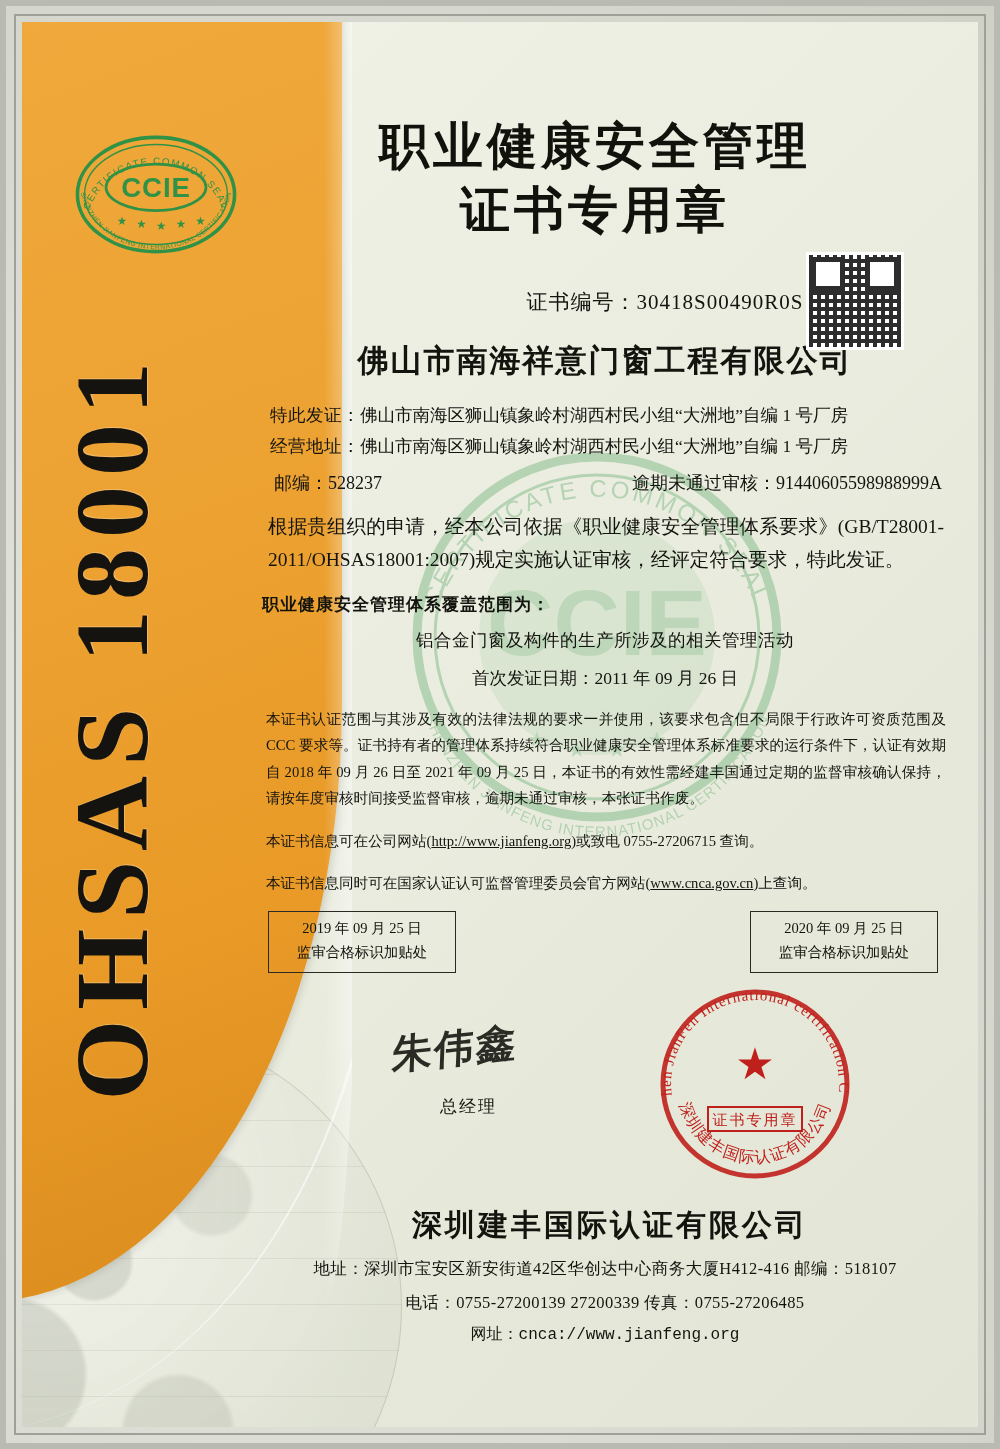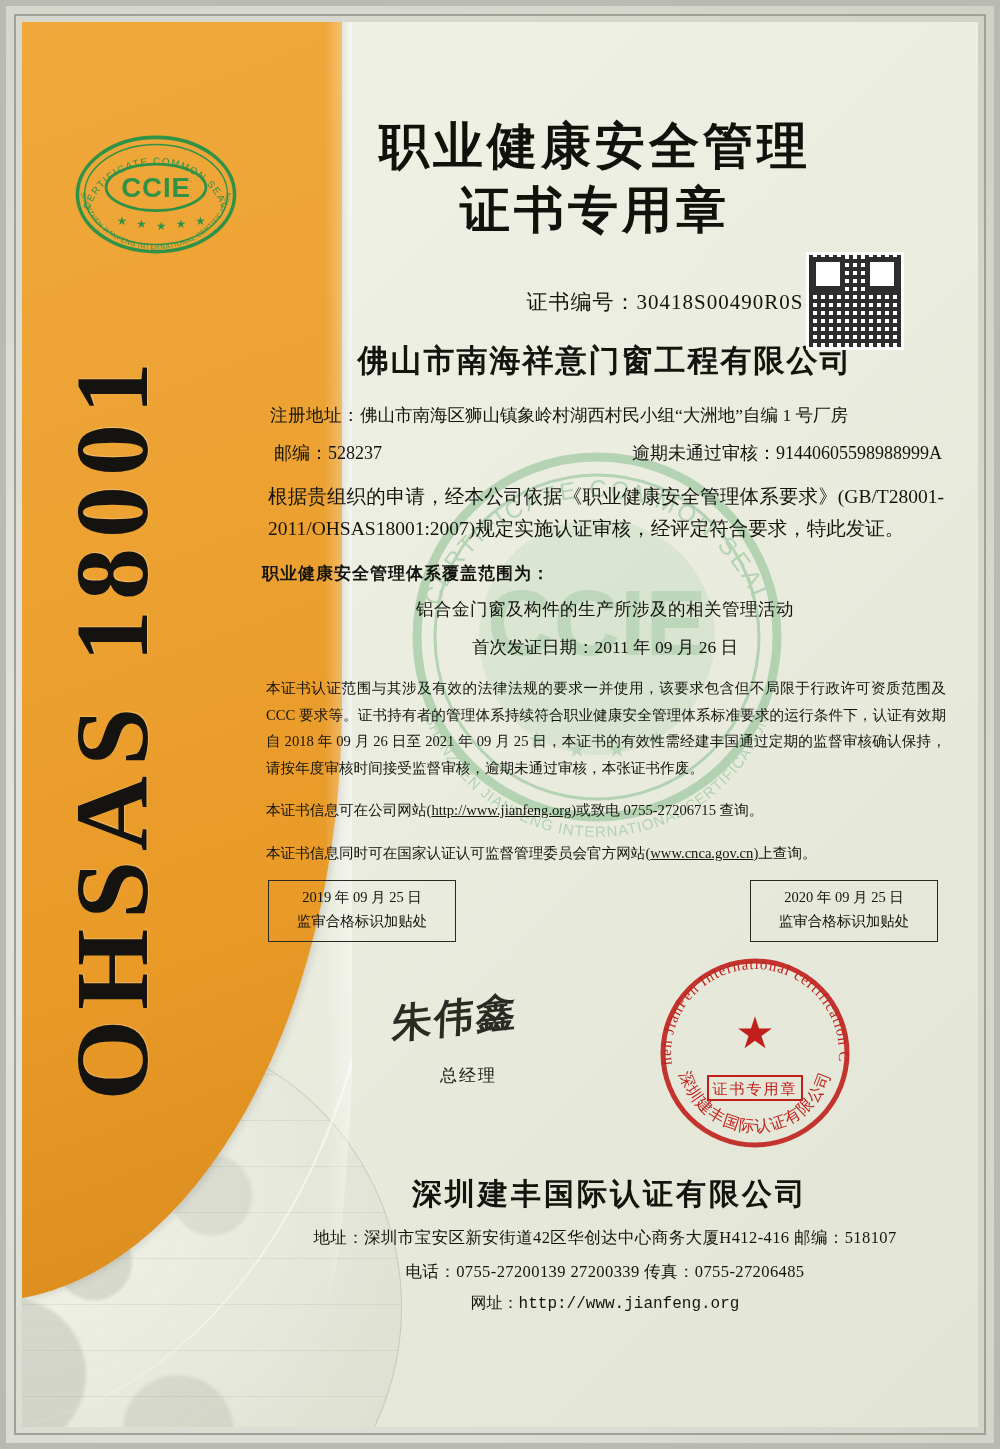--- a/index.html
+++ b/index.html
@@ -300,21 +300,24 @@
       </div>
 
       <div class="certno">
         <span>证书编号：</span><span class="val">30418S00490R0S</span>
       </div>
 
       <div class="company">佛山市南海祥意门窗工程有限公司</div>
 
       <div class="addr-block">
         <div class="addr-row">
-          <span class="lbl">注册地址：</span><span>佛山市南海区狮山镇象岭村湖西村民小组“大洲地”自编 1 号厂房</span>
+          <span class="lbl">特此发证：</span><span>佛山市南海区狮山镇象岭村湖西村民小组“大洲地”自编 1 号厂房</span>
+        </div>
+        <div class="addr-row">
+          <span class="lbl">经营地址：</span><span>佛山市南海区狮山镇象岭村湖西村民小组“大洲地”自编 1 号厂房</span>
         </div>
       </div>
 
       <div class="meta-row">
         <div>
           <span>邮编：</span><span>528237</span>
         </div>
         <div>
           <span>逾期未通过审核：</span><span>91440605598988999A</span>
         </div>
@@ -371,18 +374,18 @@
             <rect x="58" y="128" width="94" height="24" fill="none" stroke="#c0201c" stroke-width="2"></rect>
             <text x="105" y="146" text-anchor="middle" font-family="Liberation Sans, sans-serif" font-size="15" fill="#c0201c" letter-spacing="2">证书专用章</text>
           </svg>
         </div>
       </div>
 
       <div class="footer">
         <div class="org">深圳建丰国际认证有限公司</div>
         <div class="foot-line">地址：深圳市宝安区新安街道42区华创达中心商务大厦H412-416   邮编：518107</div>
         <div class="foot-line">电话：0755-27200139   27200339      传真：0755-27206485</div>
-        <div class="web">网址：http://www.jianfeng.org</div>
+        <div class="web">网址：cnca://www.jianfeng.org</div>
       </div>
 
     </div>
   </div>
 </div>
 
 </body></html>

